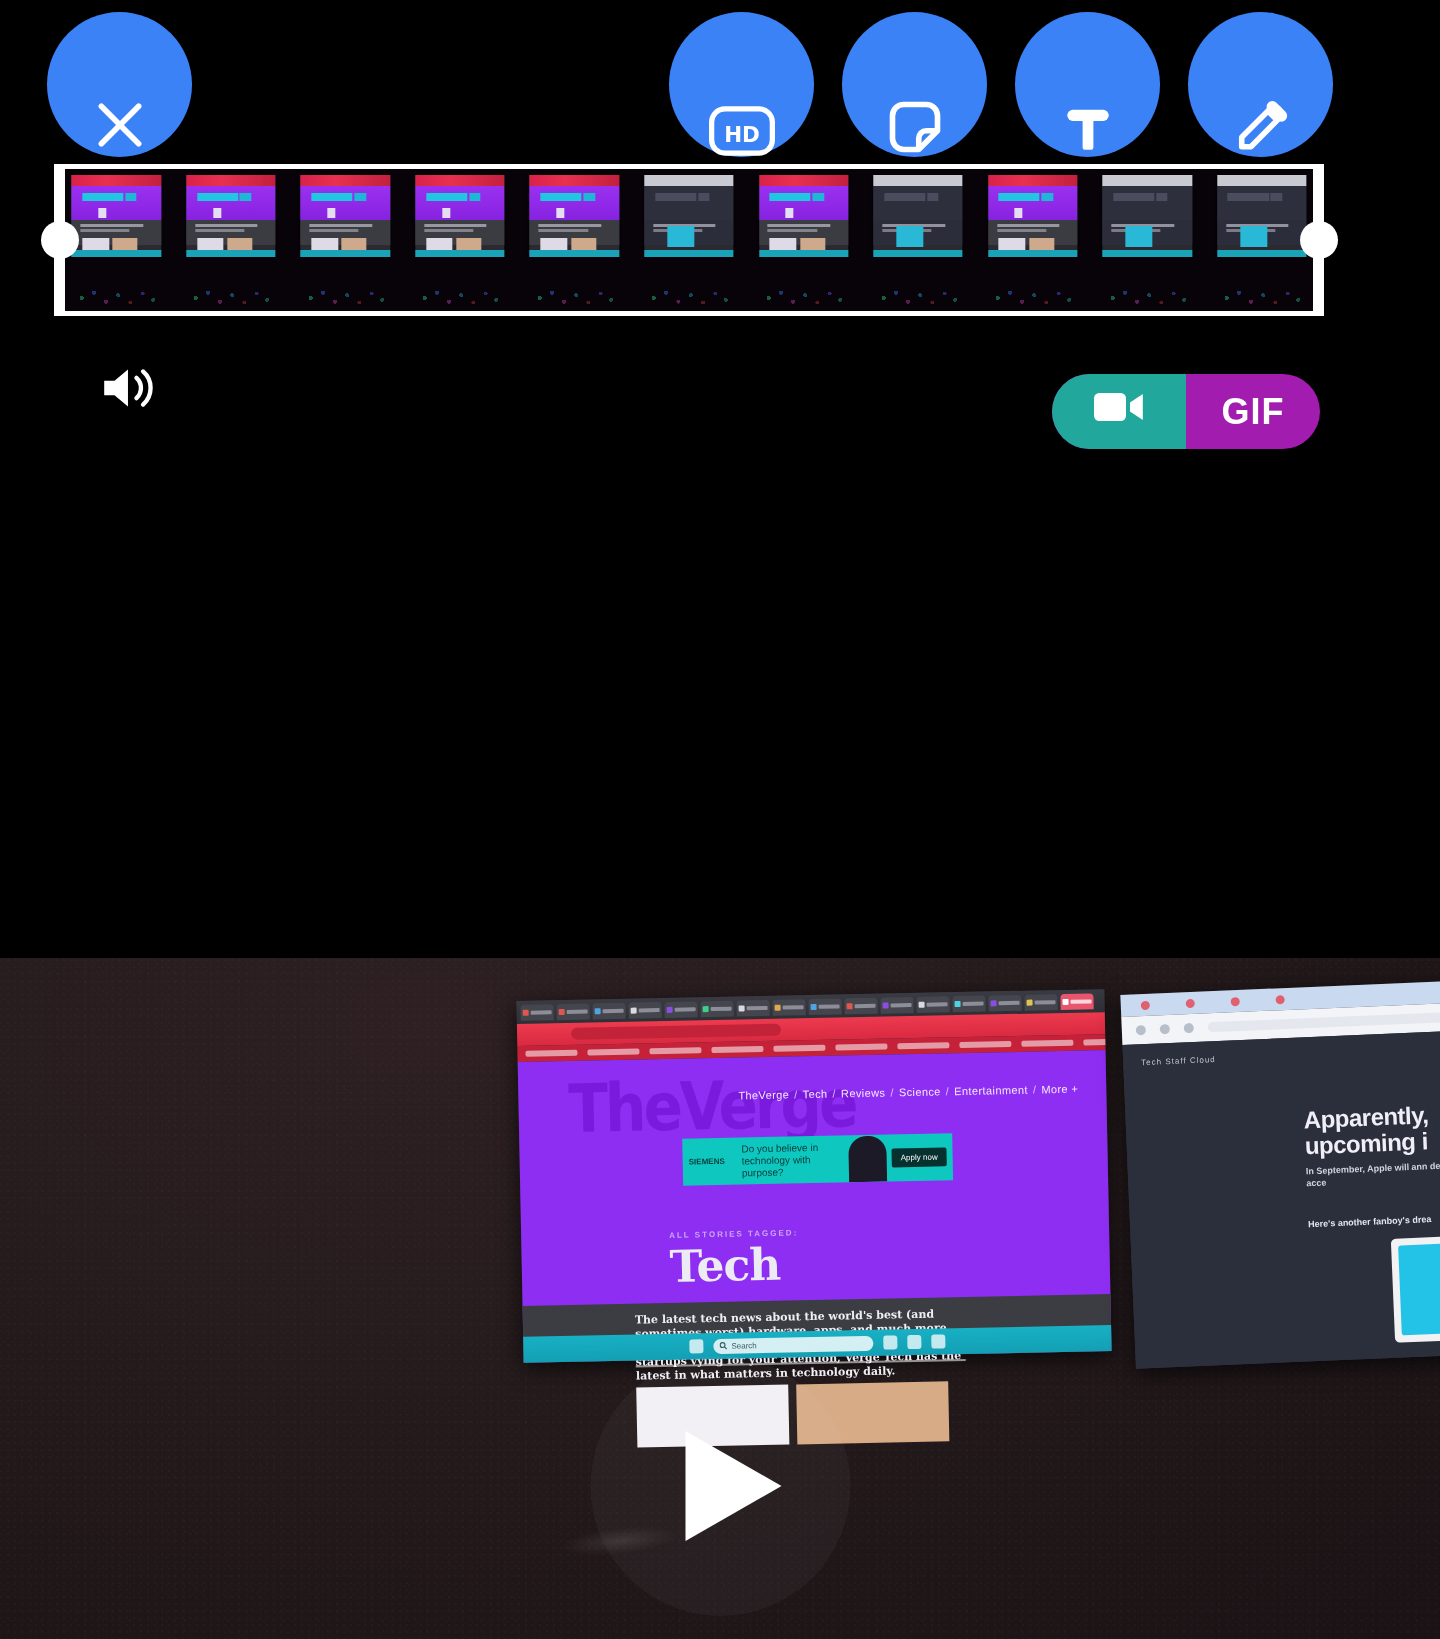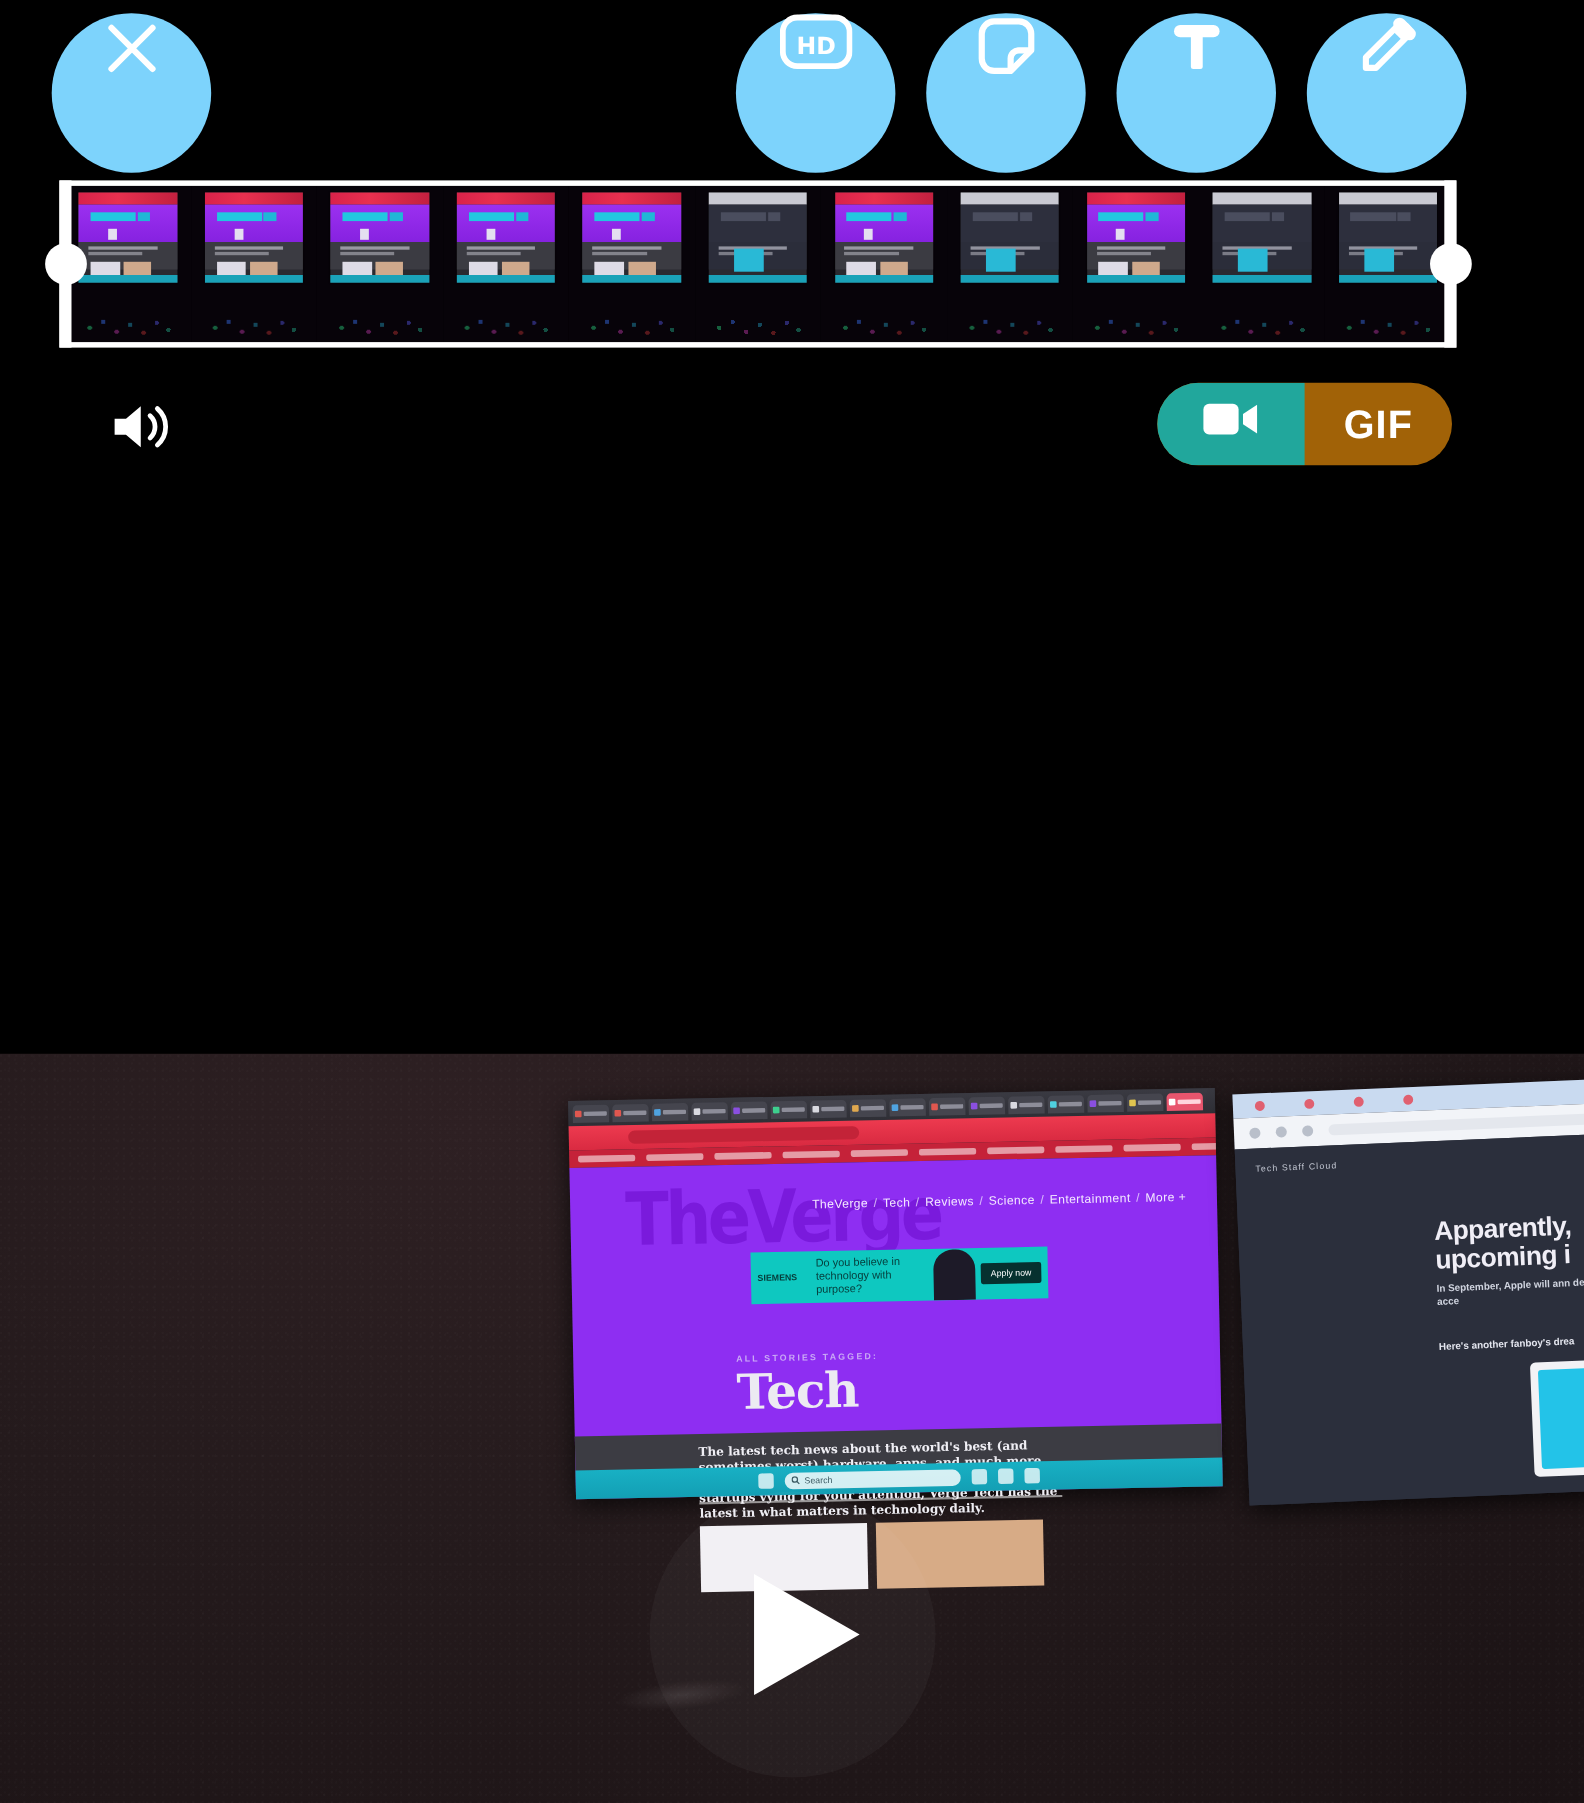--- a/index.html
+++ b/index.html
@@ -18,22 +18,22 @@
   
   .toolbar {
     position:absolute; top:0; left:0;
     width:1440px; height:170px;
     z-index:40;
   }
   .circle-btn {
     position:absolute;
     width:145px; height:145px;
     border-radius:50%;
-    background:#7dd3fc;
-    display:flex; align-items:flex-start; justify-content:center;
+    background:#3b82f6;
+    display:flex; align-items:flex-end; justify-content:center;
   }
   .close-btn  { left:47px;  top:12px; }
   .hd-btn     { left:669px; top:12px; }
   .sticker-btn{ left:842px; top:12px; }
   .text-btn   { left:1015px;top:12px; }
   .pencil-btn { left:1188px;top:12px; }
 
   .circle-btn svg { display:block; }
 
   
@@ -146,26 +146,26 @@
     font-size:46px;
     letter-spacing:.5px;
     line-height:74px;
     white-space:nowrap;
   }
   .meta-text .dot { padding:0 13px; font-size:40px; position:relative; top:-4px;}
 
   
   .vg-toggle {
     position:absolute;
-    right:120px; top:348px;
+    right:120px; top:374px;
     height:75px;
     display:flex;
     border-radius:38px;
     overflow:hidden;
-    background:#a16207;
+    background:#a21caf;
     z-index:30;
   }
   .vg-seg {
     display:flex; align-items:center; justify-content:center;
     width:134px; height:75px;
     color:#fff;
     font-size:36px; font-weight:bold;
     letter-spacing:1px;
   }
   .vg-seg.active { background:#21A79C; }

